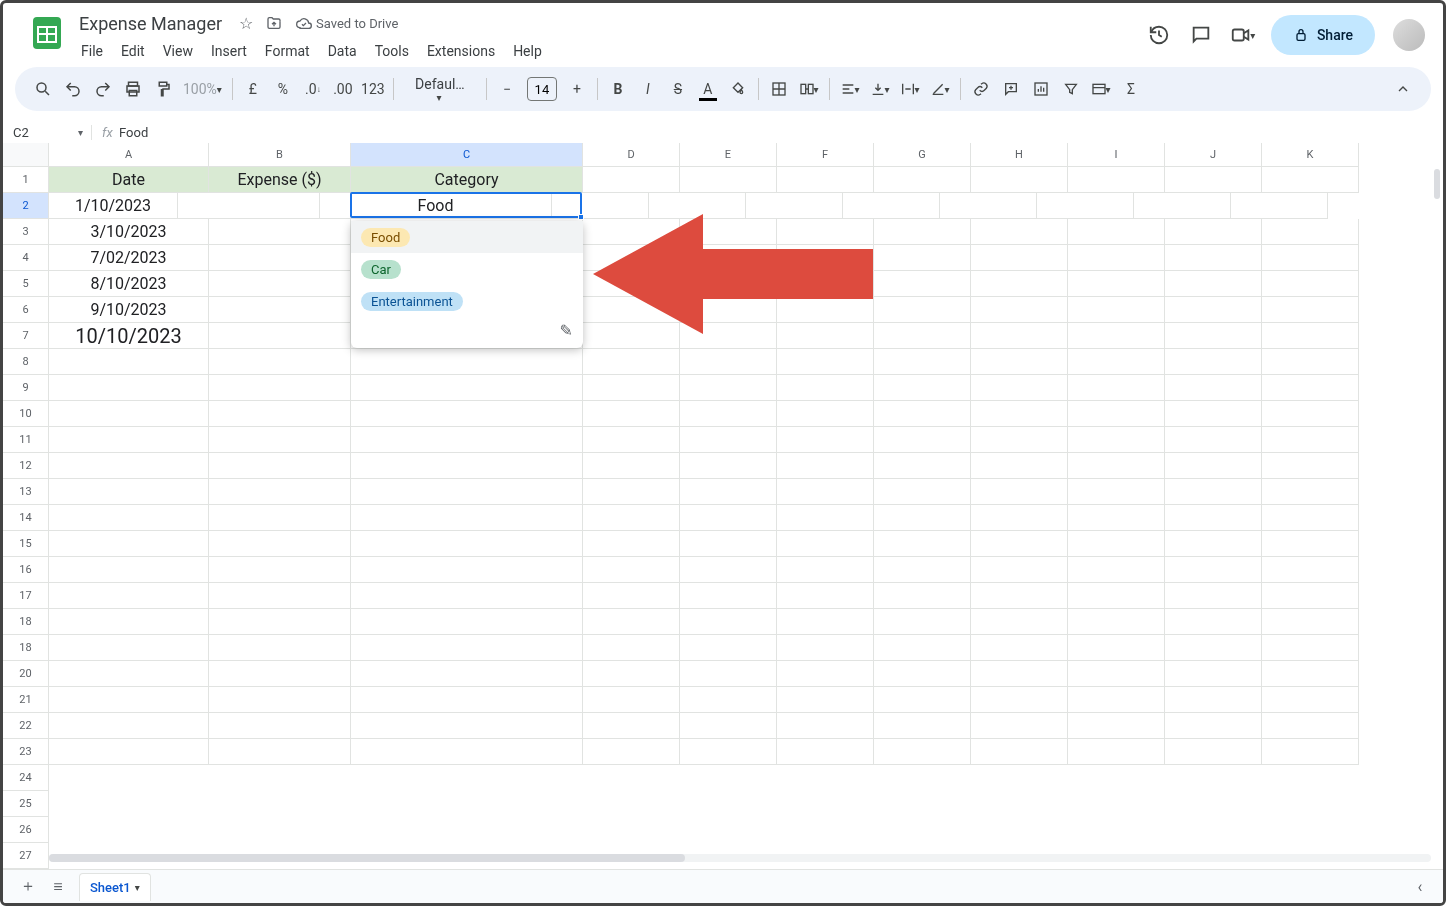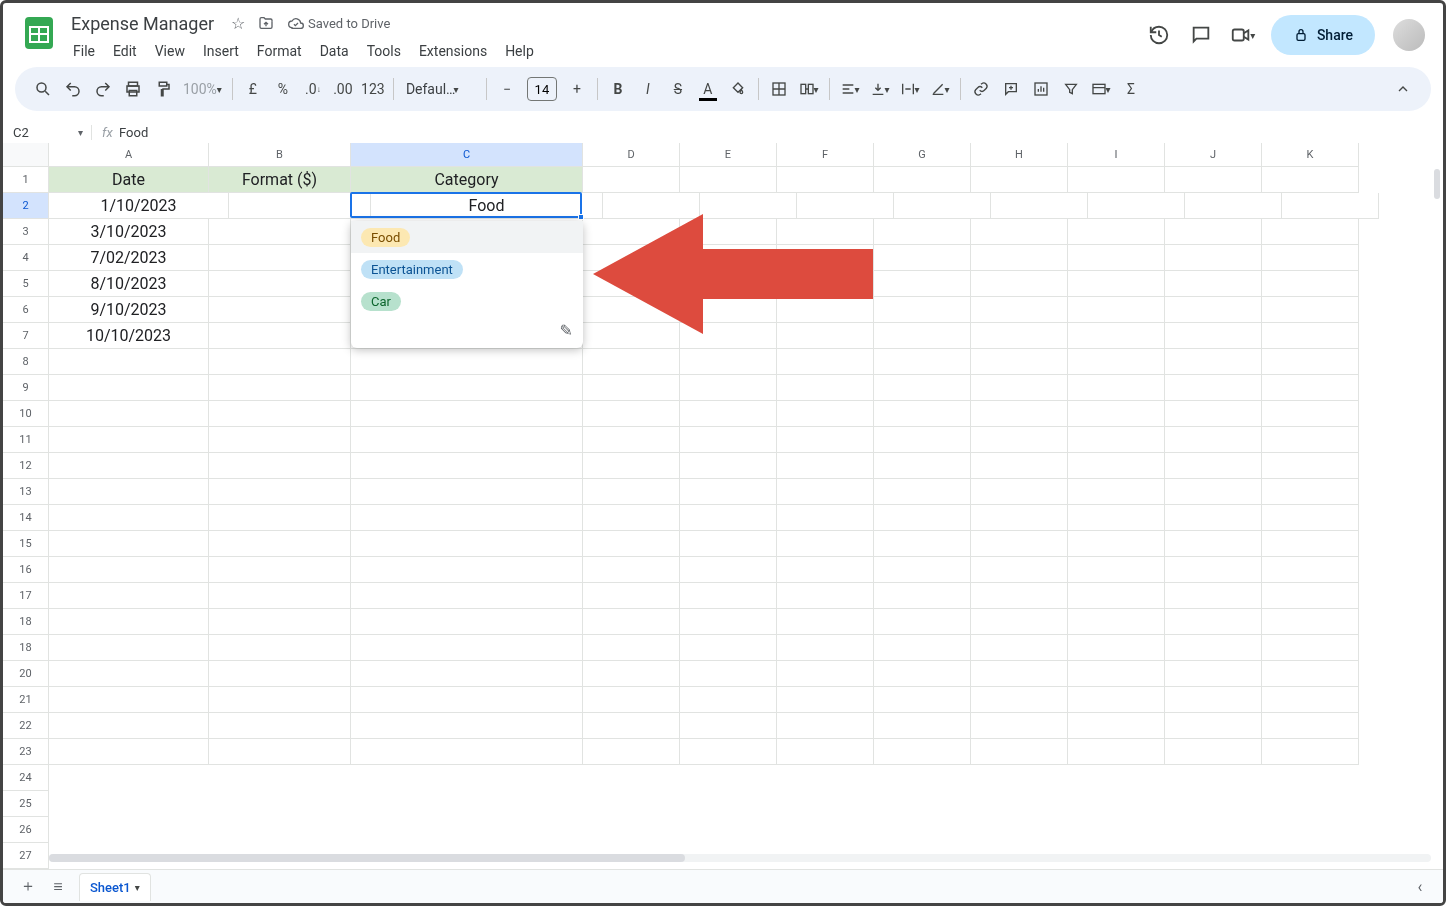--- a/index.html
+++ b/index.html
@@ -1,38 +1,38 @@
 <!DOCTYPE html>
 <html><head>
 <meta charset="utf-8">
 <style>
   * { margin:0; padding:0; box-sizing:border-box; font-family:"Google Sans",Roboto,Arial,sans-serif; }
   body { background:#fff; width:1446px; height:906px; overflow:hidden; border:3px solid #444; border-radius:6px; position:relative; }
   
-  .titlebar { display:flex; align-items:flex-start; padding:8px 12px 0 16px; height:64px; }
+  .titlebar { display:flex; align-items:flex-start; padding:8px 12px 0 24px; height:64px; }
   .app-logo { width:40px; height:40px; display:flex; align-items:center; justify-content:center; margin-right:6px; margin-top:2px;}
   .app-logo svg { width:36px; height:36px; }
   .title-block { flex:1; }
   .title-row { display:flex; align-items:center; gap:8px; height:24px;}
   .doc-title { font-size:18px; color:#3c4043; padding:2px 6px; }
   .title-icon { color:#5f6368; width:20px; height:20px; display:flex; align-items:center; justify-content:center; cursor:pointer;}
   .save-status { color:#5f6368; font-size:13px; display:flex; align-items:center; gap:4px; margin-left:4px;}
   .menubar { display:flex; gap:2px; margin-top:4px;}
   .menubar span { font-size:14px; color:#3c4043; padding:4px 8px; border-radius:4px; cursor:pointer;}
   .titlebar-right { display:flex; align-items:center; gap:14px; padding-right:6px; margin-top:4px;}
   .tb-icon { width:28px; height:28px; color:#444746; display:flex; align-items:center; justify-content:center; cursor:pointer;}
   .share-btn { background:#c2e7ff; border:none; border-radius:20px; height:40px; padding:0 22px; display:flex; align-items:center; gap:8px; font-size:14px; font-weight:500; color:#001d35; cursor:pointer;}
   .avatar { width:32px; height:32px; border-radius:50%; background:linear-gradient(135deg,#ddd,#bbb); margin-left:4px;}
   
   .toolbar-wrap { padding:0 12px 8px 12px; }
   .toolbar { background:#edf2fa; border-radius:24px; height:44px; display:flex; align-items:center; padding:0 14px; gap:2px;}
   .tbtn { min-width:28px; height:28px; display:flex; align-items:center; justify-content:center; color:#444746; cursor:pointer; border-radius:4px; font-size:14px;}
   .sep { width:1px; height:22px; background:#c7c7c7; margin:0 4px;}
   .zoom { color:#9aa0a6; font-size:14px; padding:0 4px; display:flex; align-items:center; gap:2px;}
-  .font-sel { display:flex; align-items:center; gap:0; padding:0 6px; font-size:14px; color:#3c4043; min-width:80px;}
+  .font-sel { display:flex; align-items:center; gap:0; padding:0 6px; font-size:14px; color:#3c4043; min-width:80px;flex-direction:column;}
   .fontsize-box { display:flex; align-items:center; gap:6px;}
   .fontsize-box .fs-val { border:1px solid #747775; border-radius:4px; width:30px; height:24px; display:flex; align-items:center; justify-content:center; font-size:13px;}
   .color-underline { width:18px; height:3px; background:#000; position:absolute; bottom:2px; left:5px;}
   .fillcolor-underline{ width:18px; height:3px; background:transparent; position:absolute; bottom:2px; left:5px;}
   .tbtn.rel { position:relative;}
   .dd-caret{ font-size:10px; color:#444746; margin-left:-2px;}
   .toolbar .spacer { flex:1;}
   
   .formula-row { display:flex; align-items:center; height:28px; border-bottom:1px solid #e1e3e1; padding-left:10px;}
   .namebox { width:78px; font-size:13px; color:#3c4043; display:flex; align-items:center; justify-content:space-between; padding-right:8px;}
@@ -366,33 +366,33 @@
       <div class="row-h">22</div>
       <div class="row-h">23</div>
       <div class="row-h">24</div>
       <div class="row-h">25</div>
       <div class="row-h">26</div>
       <div class="row-h">27</div>
     </div>
   <div class="cells" id="cells">
       <div class="row">
         <div class="cell hdr" style="width: 160px;">Date</div>
-        <div class="cell hdr" style="width: 142px;">Format ($)</div>
+        <div class="cell hdr" style="width: 142px;">Expense ($)</div>
         <div class="cell hdr" style="width: 232px;">Category</div>
         <div class="cell" style="width: 97px;"></div>
         <div class="cell" style="width: 97px;"></div>
         <div class="cell" style="width: 97px;"></div>
         <div class="cell" style="width: 97px;"></div>
         <div class="cell" style="width: 97px;"></div>
         <div class="cell" style="width: 97px;"></div>
         <div class="cell" style="width: 97px;"></div>
         <div class="cell" style="width: 97px;"></div>
       </div>
       <div class="row">
-        <div class="cell" style="width: 180px; font-size: 16px;">1/10/2023</div>
+        <div class="cell" style="width: 129px; font-size: 16px;">1/10/2023</div>
         <div class="cell" style="width: 142px;"></div>
         <div class="cell" style="width: 232px; font-size: 16px;">Food</div>
         <div class="cell" style="width: 97px;"></div>
         <div class="cell" style="width: 97px;"></div>
         <div class="cell" style="width: 97px;"></div>
         <div class="cell" style="width: 97px;"></div>
         <div class="cell" style="width: 97px;"></div>
         <div class="cell" style="width: 97px;"></div>
         <div class="cell" style="width: 97px;"></div>
         <div class="cell" style="width: 97px;"></div>
@@ -449,21 +449,21 @@
         <div class="cell" style="width: 97px;"></div>
         <div class="cell" style="width: 97px;"></div>
         <div class="cell" style="width: 97px;"></div>
         <div class="cell" style="width: 97px;"></div>
         <div class="cell" style="width: 97px;"></div>
         <div class="cell" style="width: 97px;"></div>
         <div class="cell" style="width: 97px;"></div>
         <div class="cell" style="width: 97px;"></div>
       </div>
       <div class="row">
-        <div class="cell" style="width: 160px; font-size: 16px; text-align: right;">10/10/2023</div>
+        <div class="cell" style="width: 160px; font-size: 20px; text-align: right;">10/10/2023</div>
         <div class="cell" style="width: 142px;"></div>
         <div class="cell" style="width: 232px;">
           <div class="chip-dd"></div>
         </div>
         <div class="cell" style="width: 97px;"></div>
         <div class="cell" style="width: 97px;"></div>
         <div class="cell" style="width: 97px;"></div>
         <div class="cell" style="width: 97px;"></div>
         <div class="cell" style="width: 97px;"></div>
         <div class="cell" style="width: 97px;"></div>
@@ -676,22 +676,22 @@
         <div class="cell" style="width: 97px;"></div>
         <div class="cell" style="width: 97px;"></div>
         <div class="cell" style="width: 97px;"></div>
         <div class="cell" style="width: 97px;"></div>
       </div>
       <div class="active-cell" style="left: 301px; top: 25px; width: 232px; height: 26px;">
         <div class="active-handle"></div>
       </div>
       <div class="dd-popup" style="left: 302px; top: 54px;">
         <div class="dd-item hover"><span class="dd-chip" style="background: rgb(252, 232, 178); color: rgb(122, 78, 0);">Food</span></div>
+        <div class="dd-item"><span class="dd-chip" style="background: rgb(183, 225, 205); color: rgb(13, 101, 45);">Car</span></div>
         <div class="dd-item"><span class="dd-chip" style="background: rgb(191, 225, 246); color: rgb(11, 83, 148);">Entertainment</span></div>
-        <div class="dd-item"><span class="dd-chip" style="background: rgb(183, 225, 205); color: rgb(13, 101, 45);">Car</span></div>
         <div class="dd-foot">
           <span class="pencil">✎</span>
         </div>
       </div>
     </div>
   <div class="vscroll">
       <div class="vscroll-thumb"></div>
     </div>
   <div class="hscroll">
       <div class="hscroll-track">

